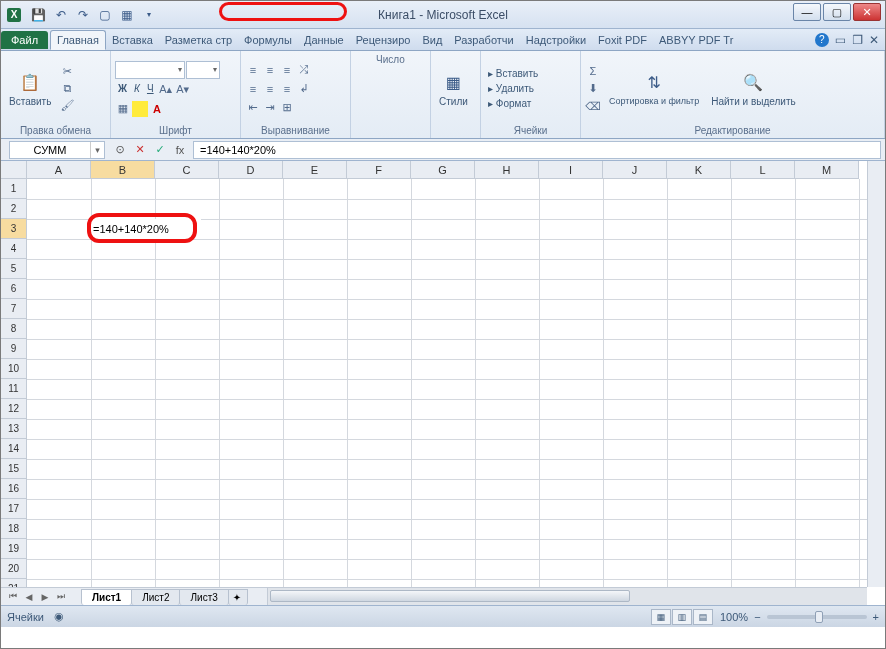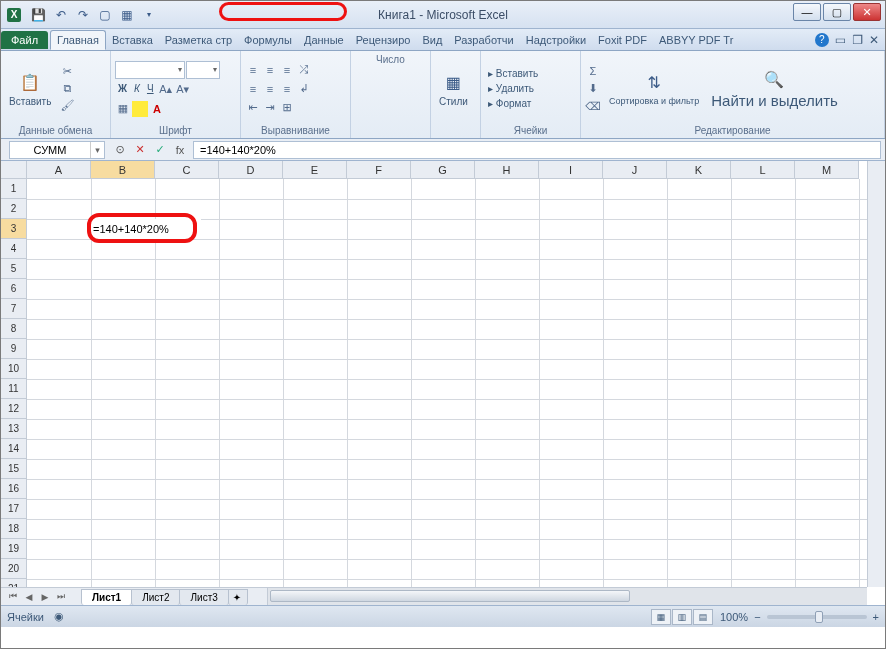--- a/index.html
+++ b/index.html
@@ -132,21 +132,21 @@
       <div class="vbtn">
         <div class="icon24">📋</div>
         <span>Вставить</span>
       </div>
       <div class="col">
         <div class="icon16">✂</div>
         <div class="icon16">⧉</div>
         <div class="icon16">🖌</div>
       </div>
     </div>
-    <div class="group-label">Данные обмена</div>
+    <div class="group-label">Правка обмена</div>
   </div>
 
   <div class="group" style="width:130px">
     <div class="group-body">
       <div class="col" style="gap:3px">
         <div class="row">
           <div class="combo" style="width:70px"></div>
           <div class="combo" style="width:34px"></div>
         </div>
         <div class="row">
@@ -222,21 +222,21 @@
         <div class="icon16">Σ</div>
         <div class="icon16">⬇</div>
         <div class="icon16">⌫</div>
       </div>
       <div class="vbtn">
         <div class="icon24">⇅</div>
         <span style="font-size:9px;text-align:center;line-height:1.1">Сортировка и фильтр</span>
       </div>
       <div class="vbtn">
         <div class="icon24">🔍</div>
-        <span style="font-size:15px;text-align:right;line-height:1.1">Найти и выделить</span>
+        <span style="font-size:10px;text-align:right;line-height:1.1">Найти и выделить</span>
       </div>
     </div>
     <div class="group-label">Редактирование</div>
   </div>
 </div>
 
 <div class="fbar">
   <div class="namebox">
     <input value="СУММ" style="">
     <div class="dd">▾</div>

